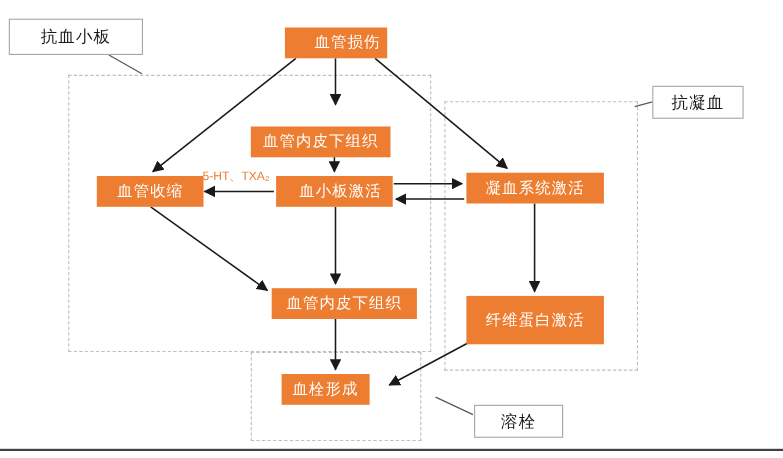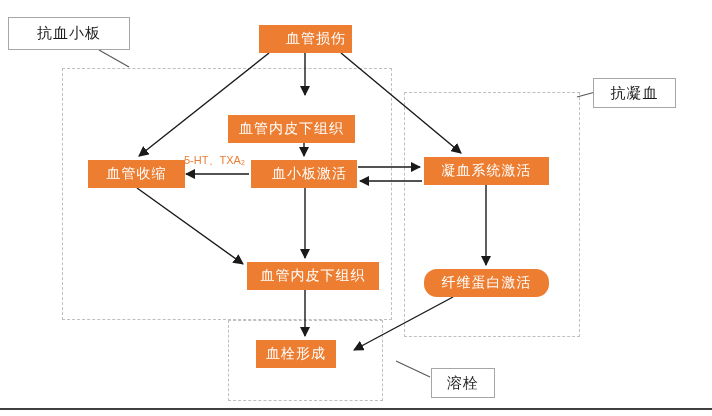--- a/index.html
+++ b/index.html
@@ -73,24 +73,24 @@
       <line x1="430" y1="377" x2="396" y2="361"></line>
     </g>
   </svg>
 
   <div class="node" style="left:259px;top:25px;width:93px;height:28px;padding-left:21px;">血管损伤</div>
   <div class="node" style="left:228px;top:99px;width:127px;height:28px;margin-top:16px;">血管内皮下组织</div>
   <div class="node" style="left:88px;top:160px;width:97px;height:28px;">血管收缩</div>
   <div class="node" style="left:251px;top:160px;width:106px;height:28px;padding-left:11px;">血小板激活</div>
   <div class="node" style="left:424px;top:157px;width:125px;height:28px;">凝血系统激活</div>
   <div class="node" style="left:247px;top:262px;width:132px;height:28px;">血管内皮下组织</div>
-  <div class="node" style="left:424px;top:269px;width:125px;height:28px;border-radius:13px;">纤维蛋白激活</div>
+  <div class="node" style="left:424px;top:269px;width:125px;height:44px;">纤维蛋白激活</div>
   <div class="node" style="left:256px;top:340px;width:80px;height:28px;">血栓形成</div>
 
   <div class="callout" style="left:8px;top:17px;width:122px;height:33px;">抗血小板</div>
   <div class="callout" style="left:593px;top:62px;width:83px;height:30px;margin-top:16px;">抗凝血</div>
-  <div class="callout" style="left:431px;top:368px;width:64px;height:30px;">溶栓</div>
+  <div class="callout" style="left:431px;top:368px;width:81px;height:30px;">溶栓</div>
 
   <div class="annot annot-mediators" style="left:184px;top:153px;">5-HT、TXA₂</div>
 
   <div class="bottom-rule"></div>
 
 </div>
 
 </body></html>

